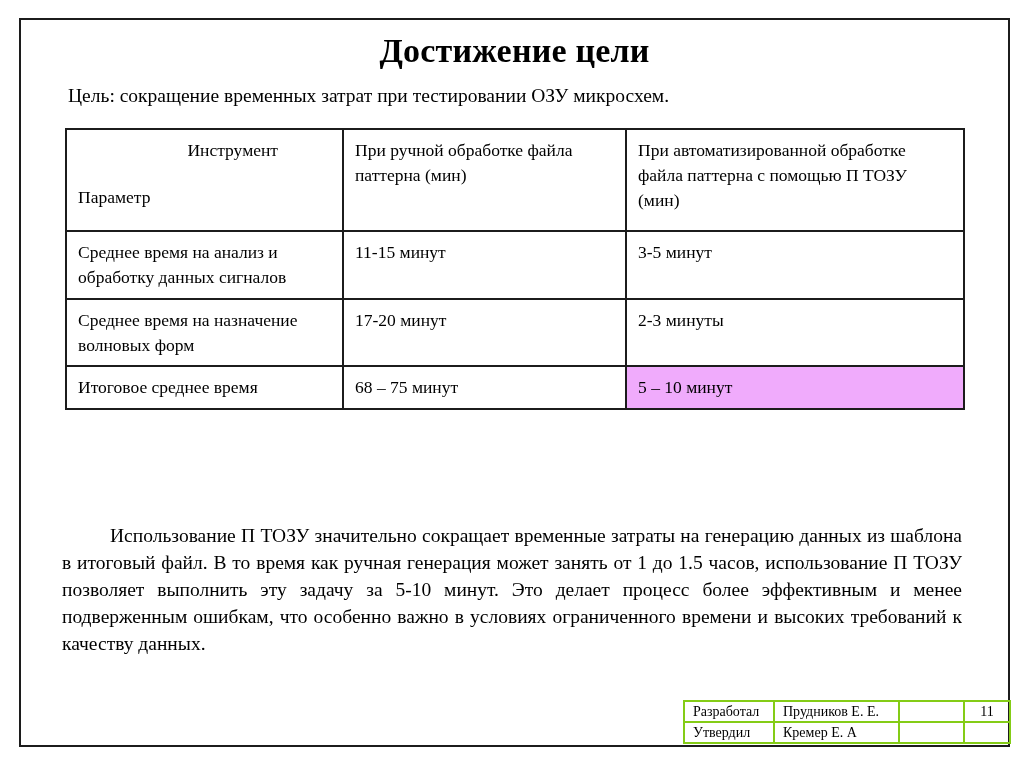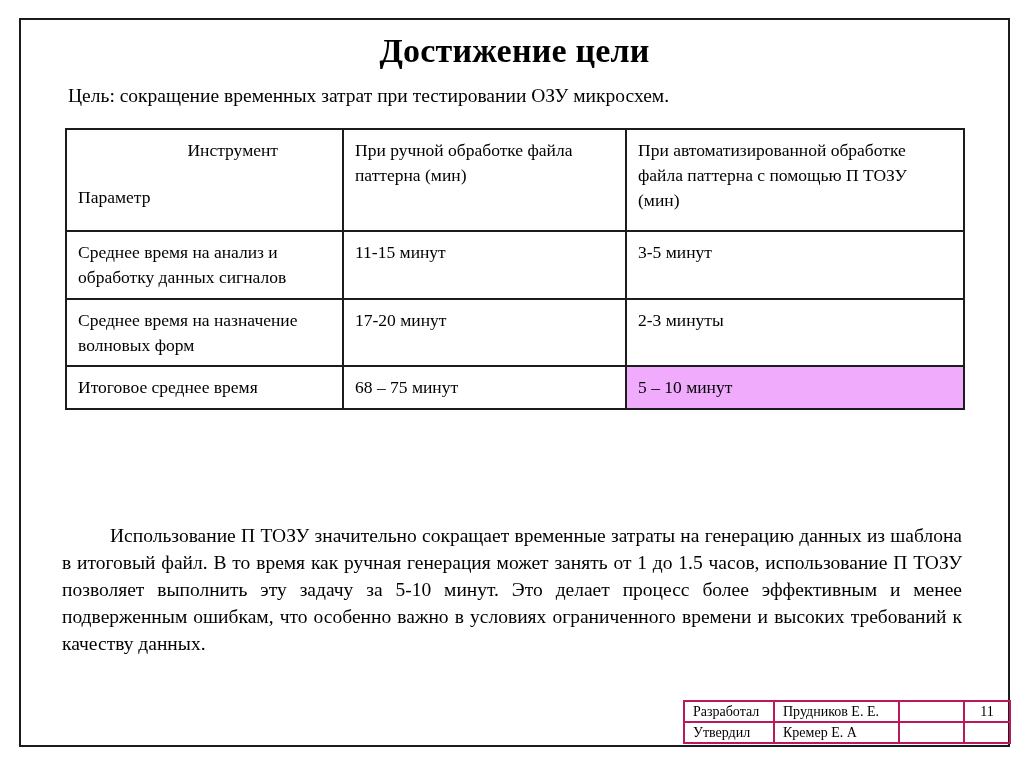--- a/index.html
+++ b/index.html
@@ -63,21 +63,21 @@
     font-size: 19.5px; line-height: 27px;
     text-align: justify; text-indent: 48px;
   }
 
   table.footer-table {
     position: absolute; left: 683px; top: 700px; width: 326px;
     border-collapse: collapse; table-layout: fixed;
     font-size: 14px;
   }
   table.footer-table td {
-    border: 2px solid #be185d;
+    border: 2px solid #84cc16;
     height: 21px;
     padding: 1px 8px;
     vertical-align: middle;
     box-sizing: border-box;
     overflow: hidden;
     white-space: nowrap;
   }
   col.f1 { width: 90px; }
   col.f2 { width: 125px; }
   col.f3 { width: 65px; }

